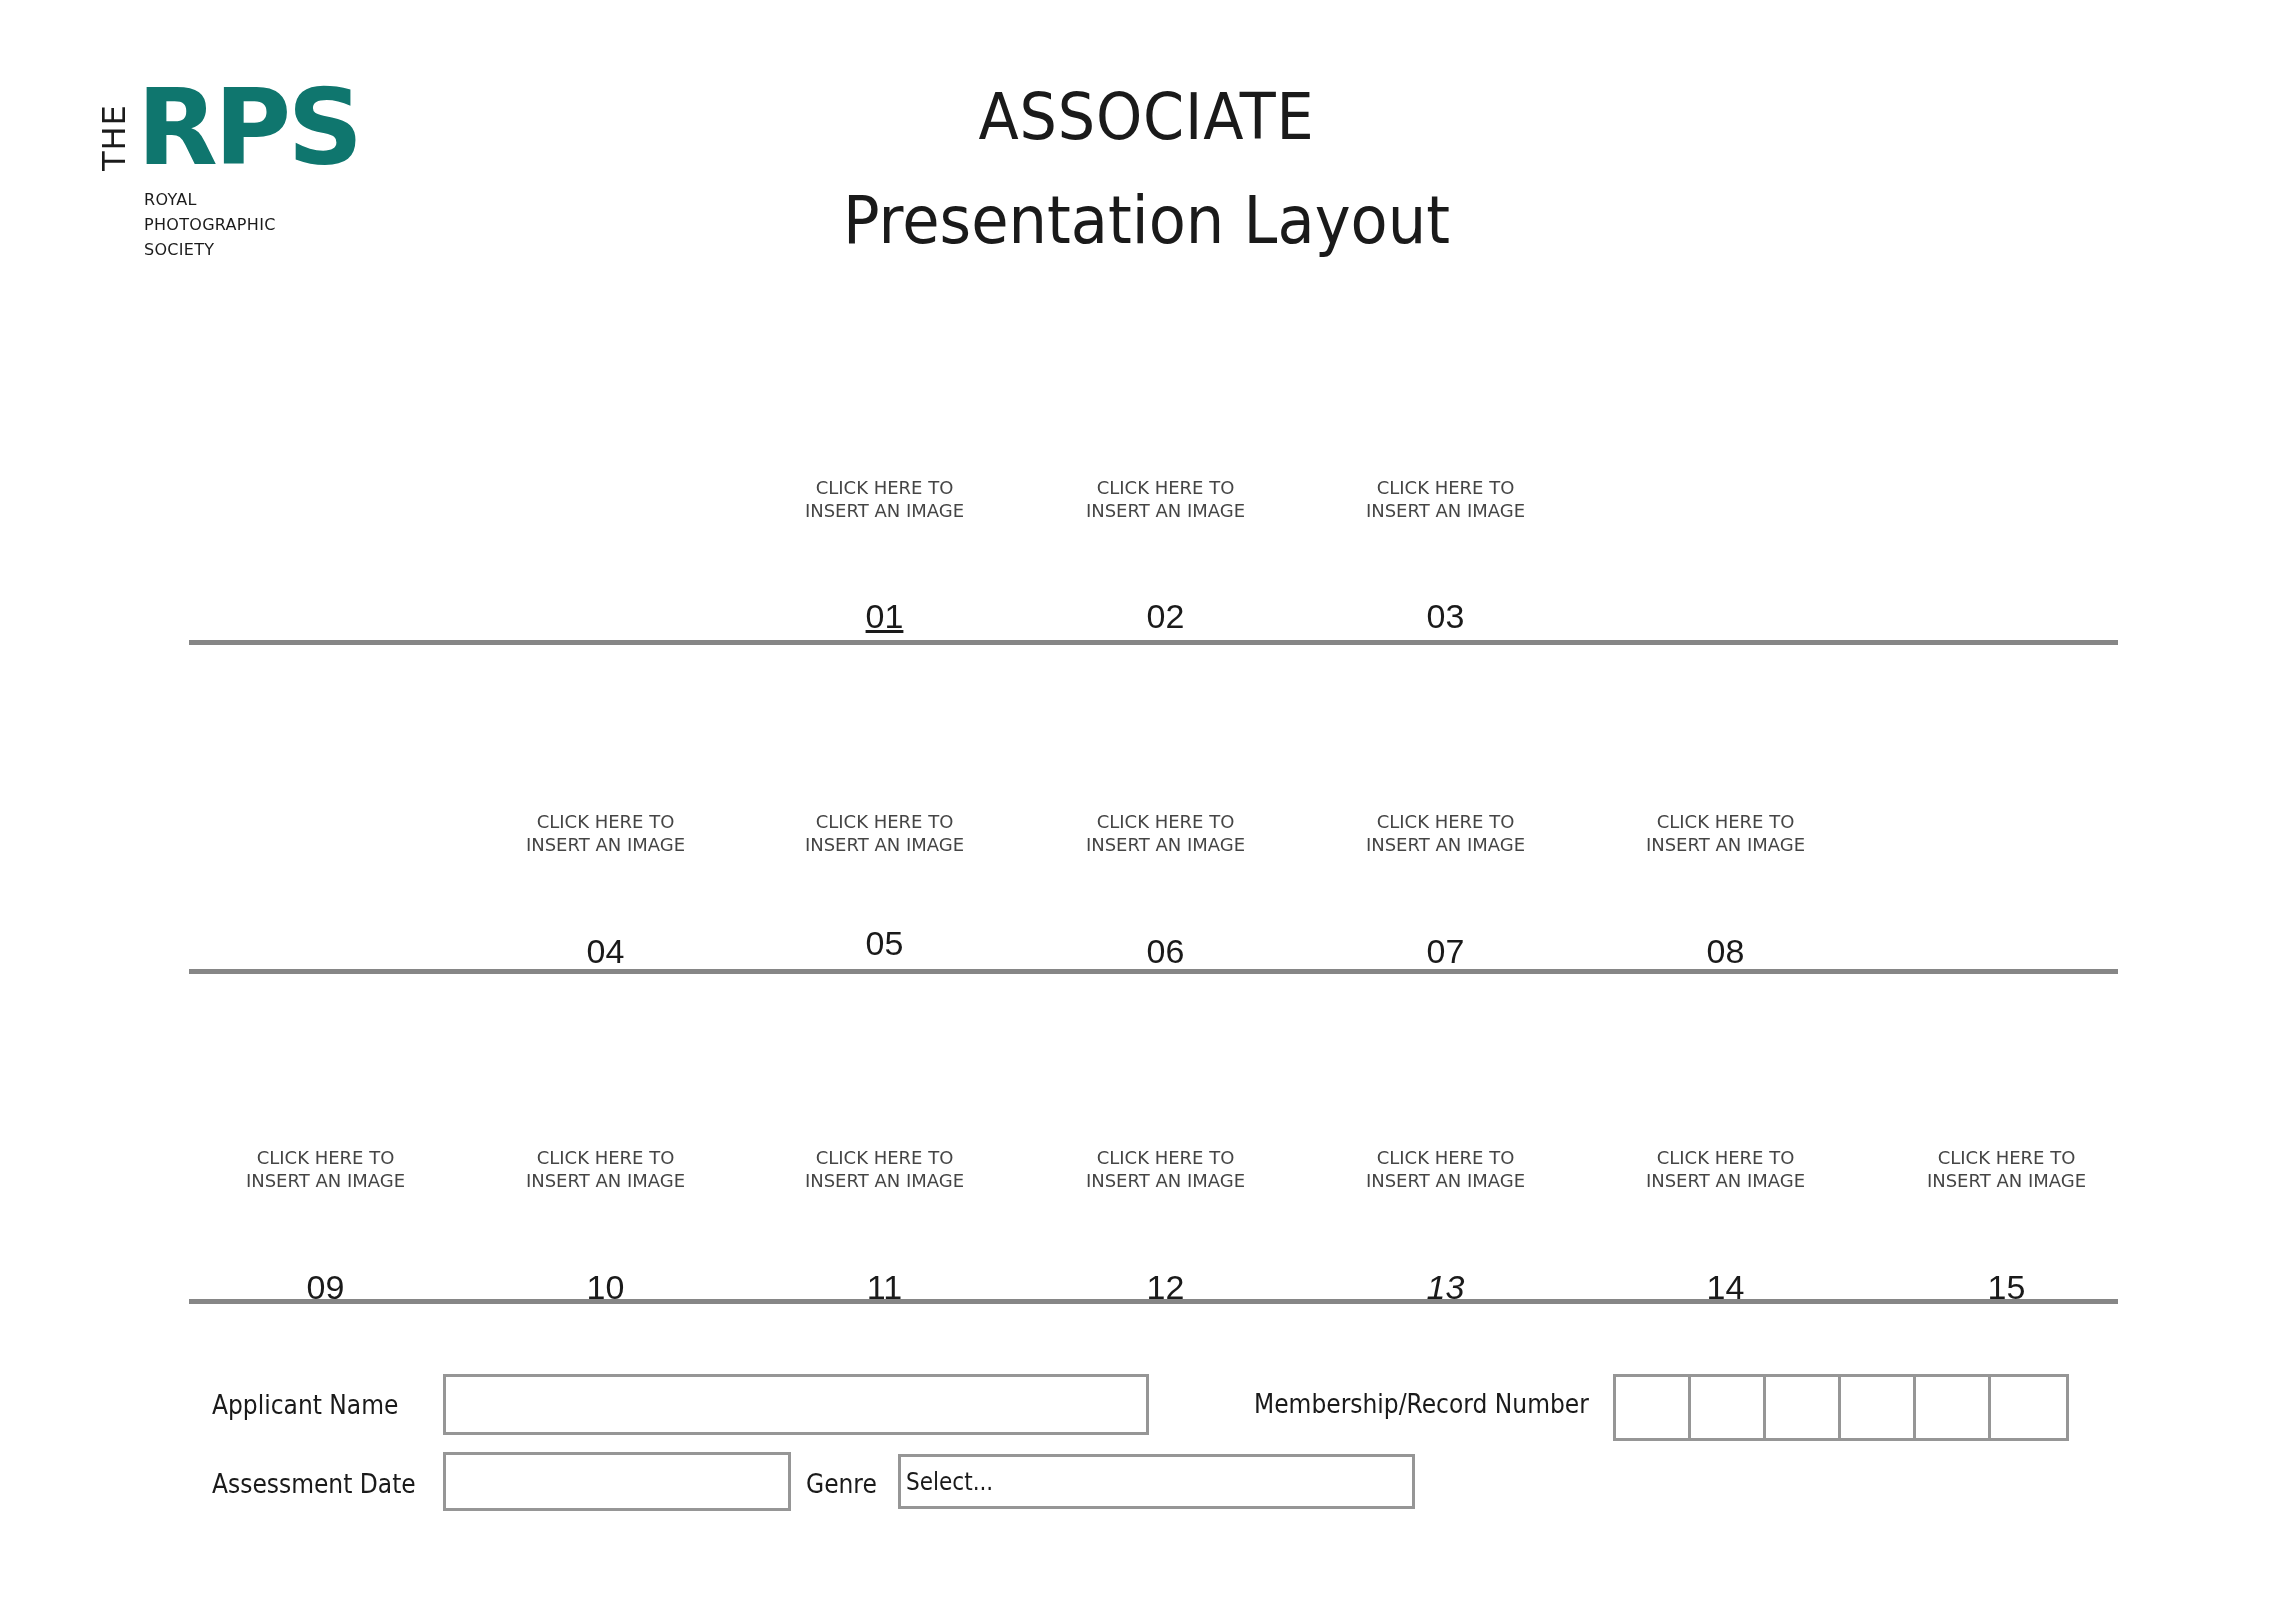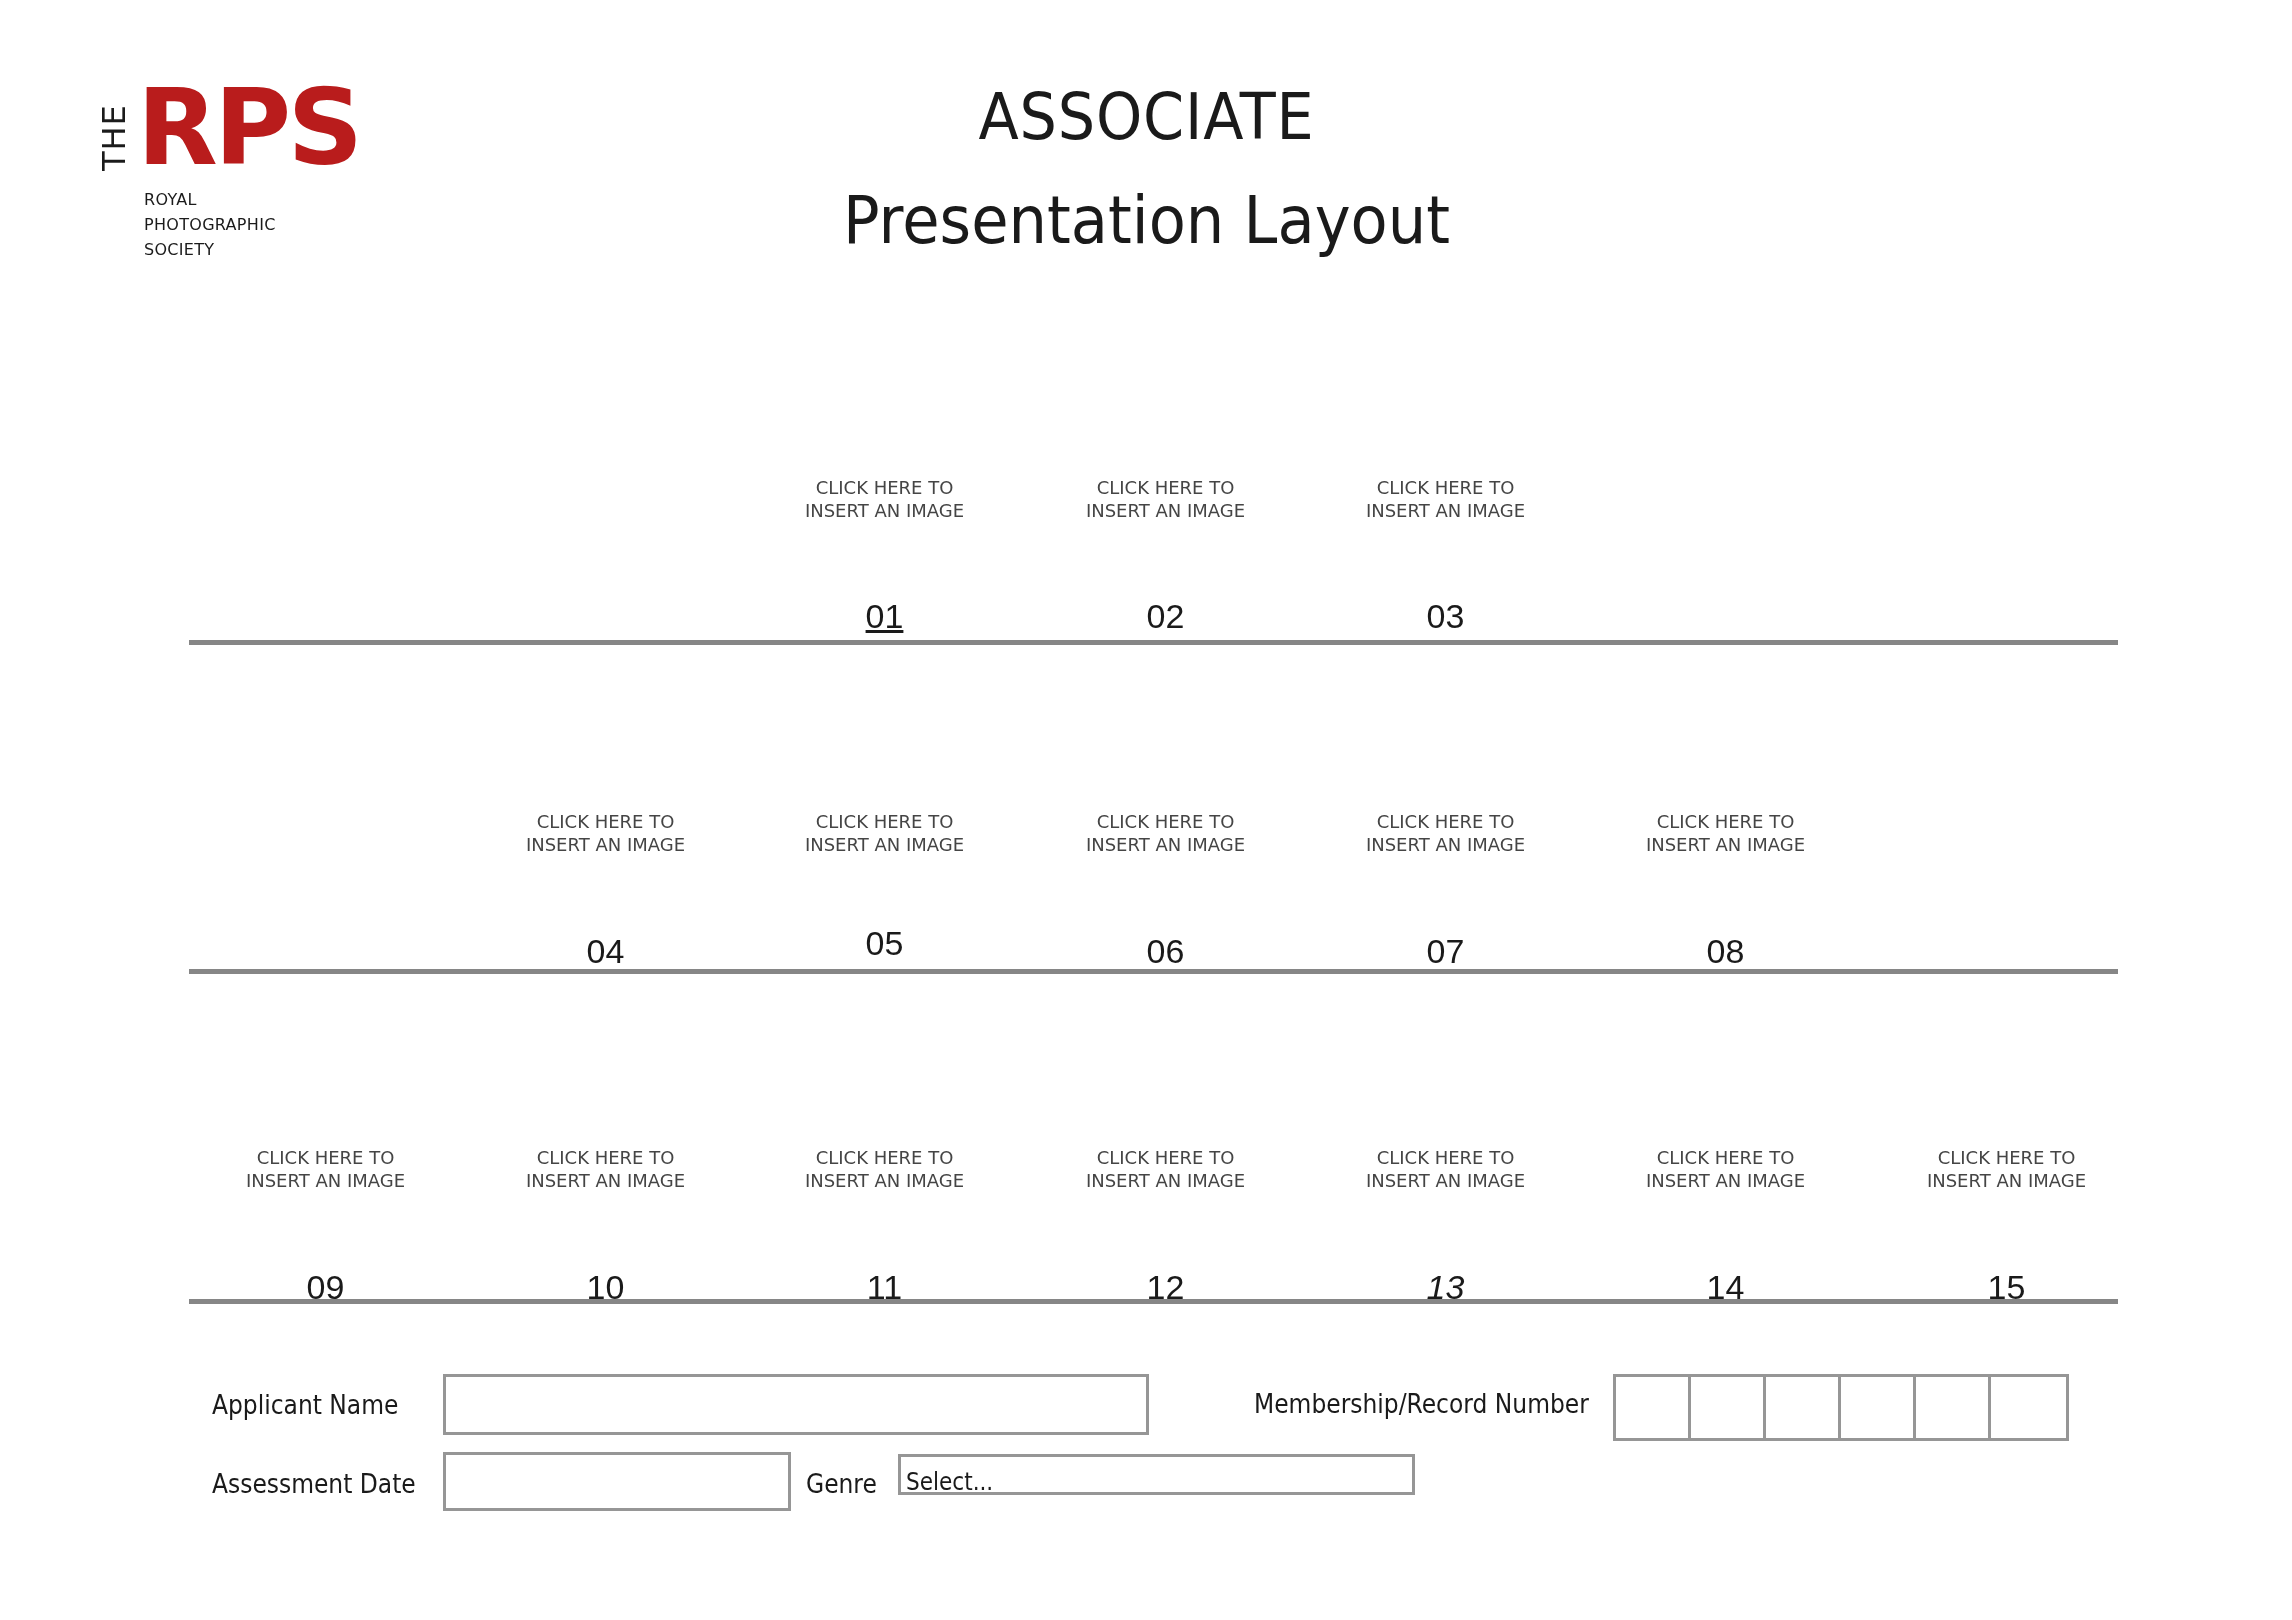--- a/index.html
+++ b/index.html
@@ -1,21 +1,21 @@
 <!DOCTYPE html>
 <html style="font-size:14.3px"><head>
   <meta charset="utf-8">
   <style>
     html, body { margin: 0; padding: 0; background: #ffffff; }
     body { width: 2293px; height: 1621px; position: relative; overflow: hidden; font-family: "Liberation Sans", sans-serif; color: #1a1a1a; }
 
     
     .logo { position: absolute; left: 96px; top: 87px; width: 250px; height: 178px; }
     .logo-the { position: absolute; left: 0px; top: 3.6px; width: 80px; height: 28.5px; transform-origin: 0 0; transform: translate(3.6px, 80px) rotate(-90deg); font-family: "DejaVu Sans", sans-serif; font-size: 32px; letter-spacing: 0.9px; color: #1b1b1b; line-height: 28.5px; }
-    .logo-rps { position: absolute; left: 41px; top: -12.5px; font-family: "DejaVu Sans", sans-serif; font-weight: bold; font-size: 105px; letter-spacing: -3.6px; color: #b91c1c; line-height: 107px; }
+    .logo-rps { position: absolute; left: 41px; top: -12.5px; font-family: "DejaVu Sans", sans-serif; font-weight: bold; font-size: 105px; letter-spacing: -3.6px; color: #0f766e; line-height: 107px; }
     .logo-sub { position: absolute; left: 48px; top: 100px; font-family: "DejaVu Sans", sans-serif; font-size: 16px; line-height: 25px; color: #1b1b1b; letter-spacing: 0.3px; }
     .logo-sub div { white-space: nowrap; }
 
     
     .title1 { position: absolute; left: 0; width: 2293px; top: 77px; text-align: center; font-family: "DejaVu Sans", sans-serif; font-size: 64px; line-height: 80px; color: #1a1a1a; letter-spacing: 0.9px; transform: scaleX(0.92); }
     .title2 { position: absolute; left: 0; width: 2293px; top: 178px; text-align: center; font-family: "DejaVu Sans", sans-serif; font-size: 66px; line-height: 86px; color: #1a1a1a; transform: scaleX(0.92); }
 
     
     .slot { position: absolute; width: 267px; height: 187px; cursor: pointer; }
     .slot-prompt { position: absolute; left: 0; top: 0; width: 267px; text-align: center; font-family: "DejaVu Sans", sans-serif; font-size: 18px; line-height: 23px; color: #454545; letter-spacing: 0px; margin-top: 13px; }
@@ -173,16 +173,16 @@
   <div class="memno-cell"></div>
   <div class="memno-cell"></div>
 </div>
 
 <div class="form-label" style="left:212px; top:1469px;">Assessment Date</div>
 <div class="field" style="left:443px; top:1452px; width:348px; height:59px;">
   <input type="text" value="" style="">
 </div>
 
 <div class="form-label" style="left:806px; top:1469px;">Genre</div>
-<div class="field" style="left:898px; top:1454px; width:517px; height:41px;">
+<div class="field" style="left:898px; top:1454px; width:517px; height:55px;">
   <div class="select-text">Select...</div>
 </div>
 
 
 </body></html>

